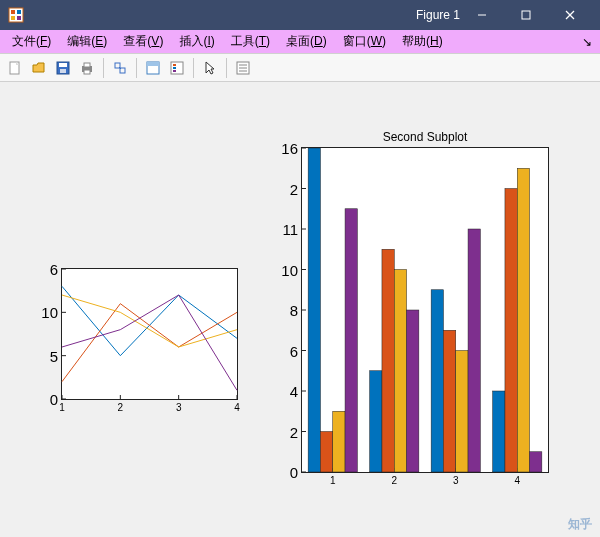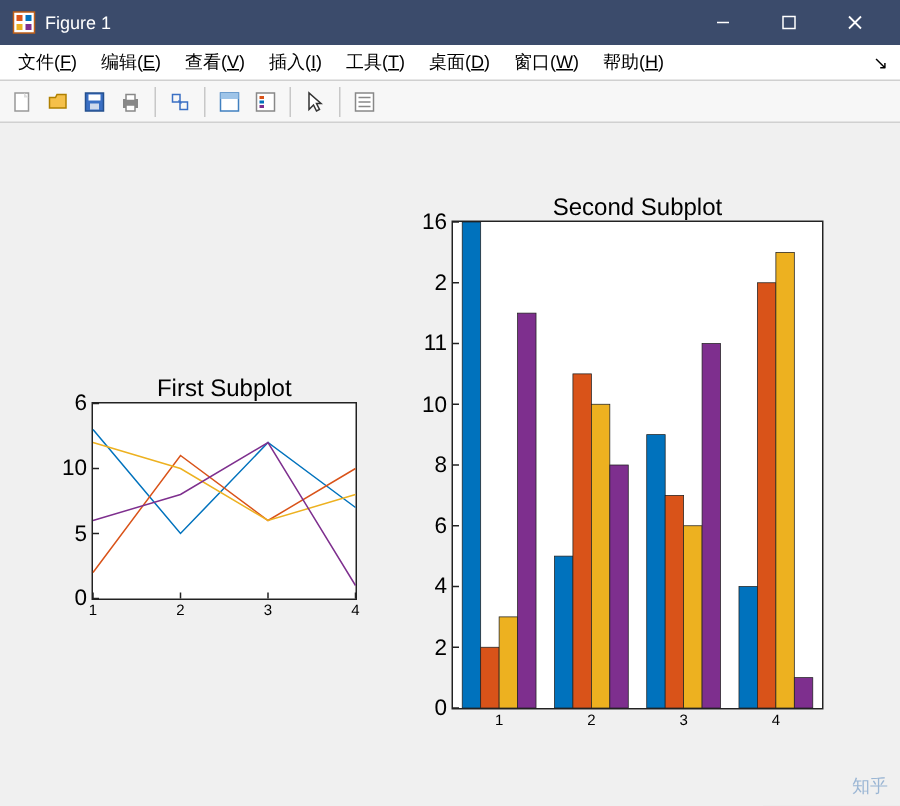--- a/index.html
+++ b/index.html
@@ -1,34 +1,34 @@
 <!DOCTYPE html>
 <html><head>
 <meta charset="utf-8">
 <style>
   * { box-sizing: border-box; margin: 0; padding: 0; }
   body { font-family: "Microsoft YaHei", Arial, sans-serif; font-size: 12px; background: #e8e8e8; width: 600px; height: 537px; position: relative; overflow: hidden; }
   .titlebar { background: #3b4b6b; color: #fff; height: 30px; display: flex; align-items: center; padding: 0 8px; }
   .titlebar .appicon { width: 16px; height: 16px; margin-right: 6px; }
-  .titlebar .title { flex: 1; font-size: 12px; }
+  .titlebar .title { flex: 1; font-size: 12px; text-align: right; }
   .titlebar .winbtn { width: 44px; height: 30px; display: flex; align-items: center; justify-content: center; color: #fff; }
-  .menubar { background: #ffffff; border-bottom: 1px solid #d0d0d0; height: 24px; display: flex; align-items: center; padding: 0 4px; position: relative; }
+  .menubar { background: #f0abfc; border-bottom: 1px solid #d0d0d0; height: 24px; display: flex; align-items: center; padding: 0 4px; position: relative; }
   .menubar .menuitem { padding: 2px 8px; font-size: 12px; }
   .menubar .menuitem u { text-decoration: underline; }
   .menubar .arrow { position: absolute; right: 8px; font-size: 12px; }
   .toolbar { background: #f7f7f7; border-bottom: 1px solid #d0d0d0; height: 28px; display: flex; align-items: center; padding: 0 4px; gap: 2px; }
   .toolbar .tbtn { width: 22px; height: 22px; display: flex; align-items: center; justify-content: center; border: 1px solid transparent; border-radius: 2px; }
   .toolbar .sep { width: 1px; height: 20px; background: #c8c8c8; margin: 0 3px; }
   .canvas { position: absolute; left: 0; right: 0; top: 82px; bottom: 0; background: #f0f0f0; }
   .axes { position: absolute; background: #fff; border: 1px solid #222; }
-  .axtitle { position: absolute; left: 0; right: 0; top: -18px; text-align: center; font-size: 16px; }
+  .axtitle { position: absolute; left: 0; right: 0; top: -18px; text-align: center; font-size: 12px; }
   .ytick { position: absolute; right: 100%; margin-right: 4px; font-size: 15px; transform: translateY(-50%); }
   .xtick { position: absolute; top: 100%; margin-top: 3px; font-size: 10px; transform: translateX(-50%); }
   .watermark { position: absolute; right: 8px; bottom: 4px; color: #b8b8b8; font-size: 12px; display: flex; align-items: center; gap: 4px; }
-  .watermark .zhihu { color: #9bb6d4; font-weight: normal; text-align: center; }
+  .watermark .zhihu { color: #9bb6d4; font-weight: bold; text-align: center; }
 </style>
 </head>
 <body>
 
 <div class="titlebar">
   <svg class="appicon" viewBox="0 0 16 16">
     <rect x="1" y="1" width="14" height="14" fill="#fff" stroke="#c06018"></rect>
     <rect x="3" y="3" width="4" height="4" fill="#d95319"></rect>
     <rect x="9" y="3" width="4" height="4" fill="#0072bd"></rect>
     <rect x="3" y="9" width="4" height="4" fill="#edb120"></rect>
@@ -127,21 +127,20 @@
         <line x1="4" y1="5" x2="12" y2="5" stroke="#888"></line>
         <line x1="4" y1="8" x2="12" y2="8" stroke="#888"></line>
         <line x1="4" y1="11" x2="12" y2="11" stroke="#888"></line>
       </svg>
     </div>
 </div>
 
 <div class="canvas">
 
   <div class="axes" id="ax1" style="left:61px; top:186px; width:177px; height:132px;">
-    <div class="axtitle">First Subplot</div>
     <svg id="ax1svg" style="position:absolute;left:0;top:0;width:100%;height:100%;overflow:visible">
         <line x1="0" x2="4" y1="130" y2="130" stroke="#222"></line>
         <line x1="0" x2="4" y1="86.66666666666667" y2="86.66666666666667" stroke="#222"></line>
         <line x1="0" x2="4" y1="43.33333333333334" y2="43.33333333333334" stroke="#222"></line>
         <line x1="0" x2="4" y1="0" y2="0" stroke="#222"></line>
         <line y1="130" y2="126" x1="0" x2="0" stroke="#222"></line>
         <line y1="130" y2="126" x1="58.33333333333333" x2="58.33333333333333" stroke="#222"></line>
         <line y1="130" y2="126" x1="116.66666666666666" x2="116.66666666666666" stroke="#222"></line>
         <line y1="130" y2="126" x1="175" x2="175" stroke="#222"></line>
         <polyline points="0,17.33333333333333 58.33333333333333,86.66666666666667 116.66666666666666,26 175,69.33333333333334" fill="none" stroke="#0072BD" stroke-width="1"></polyline>

